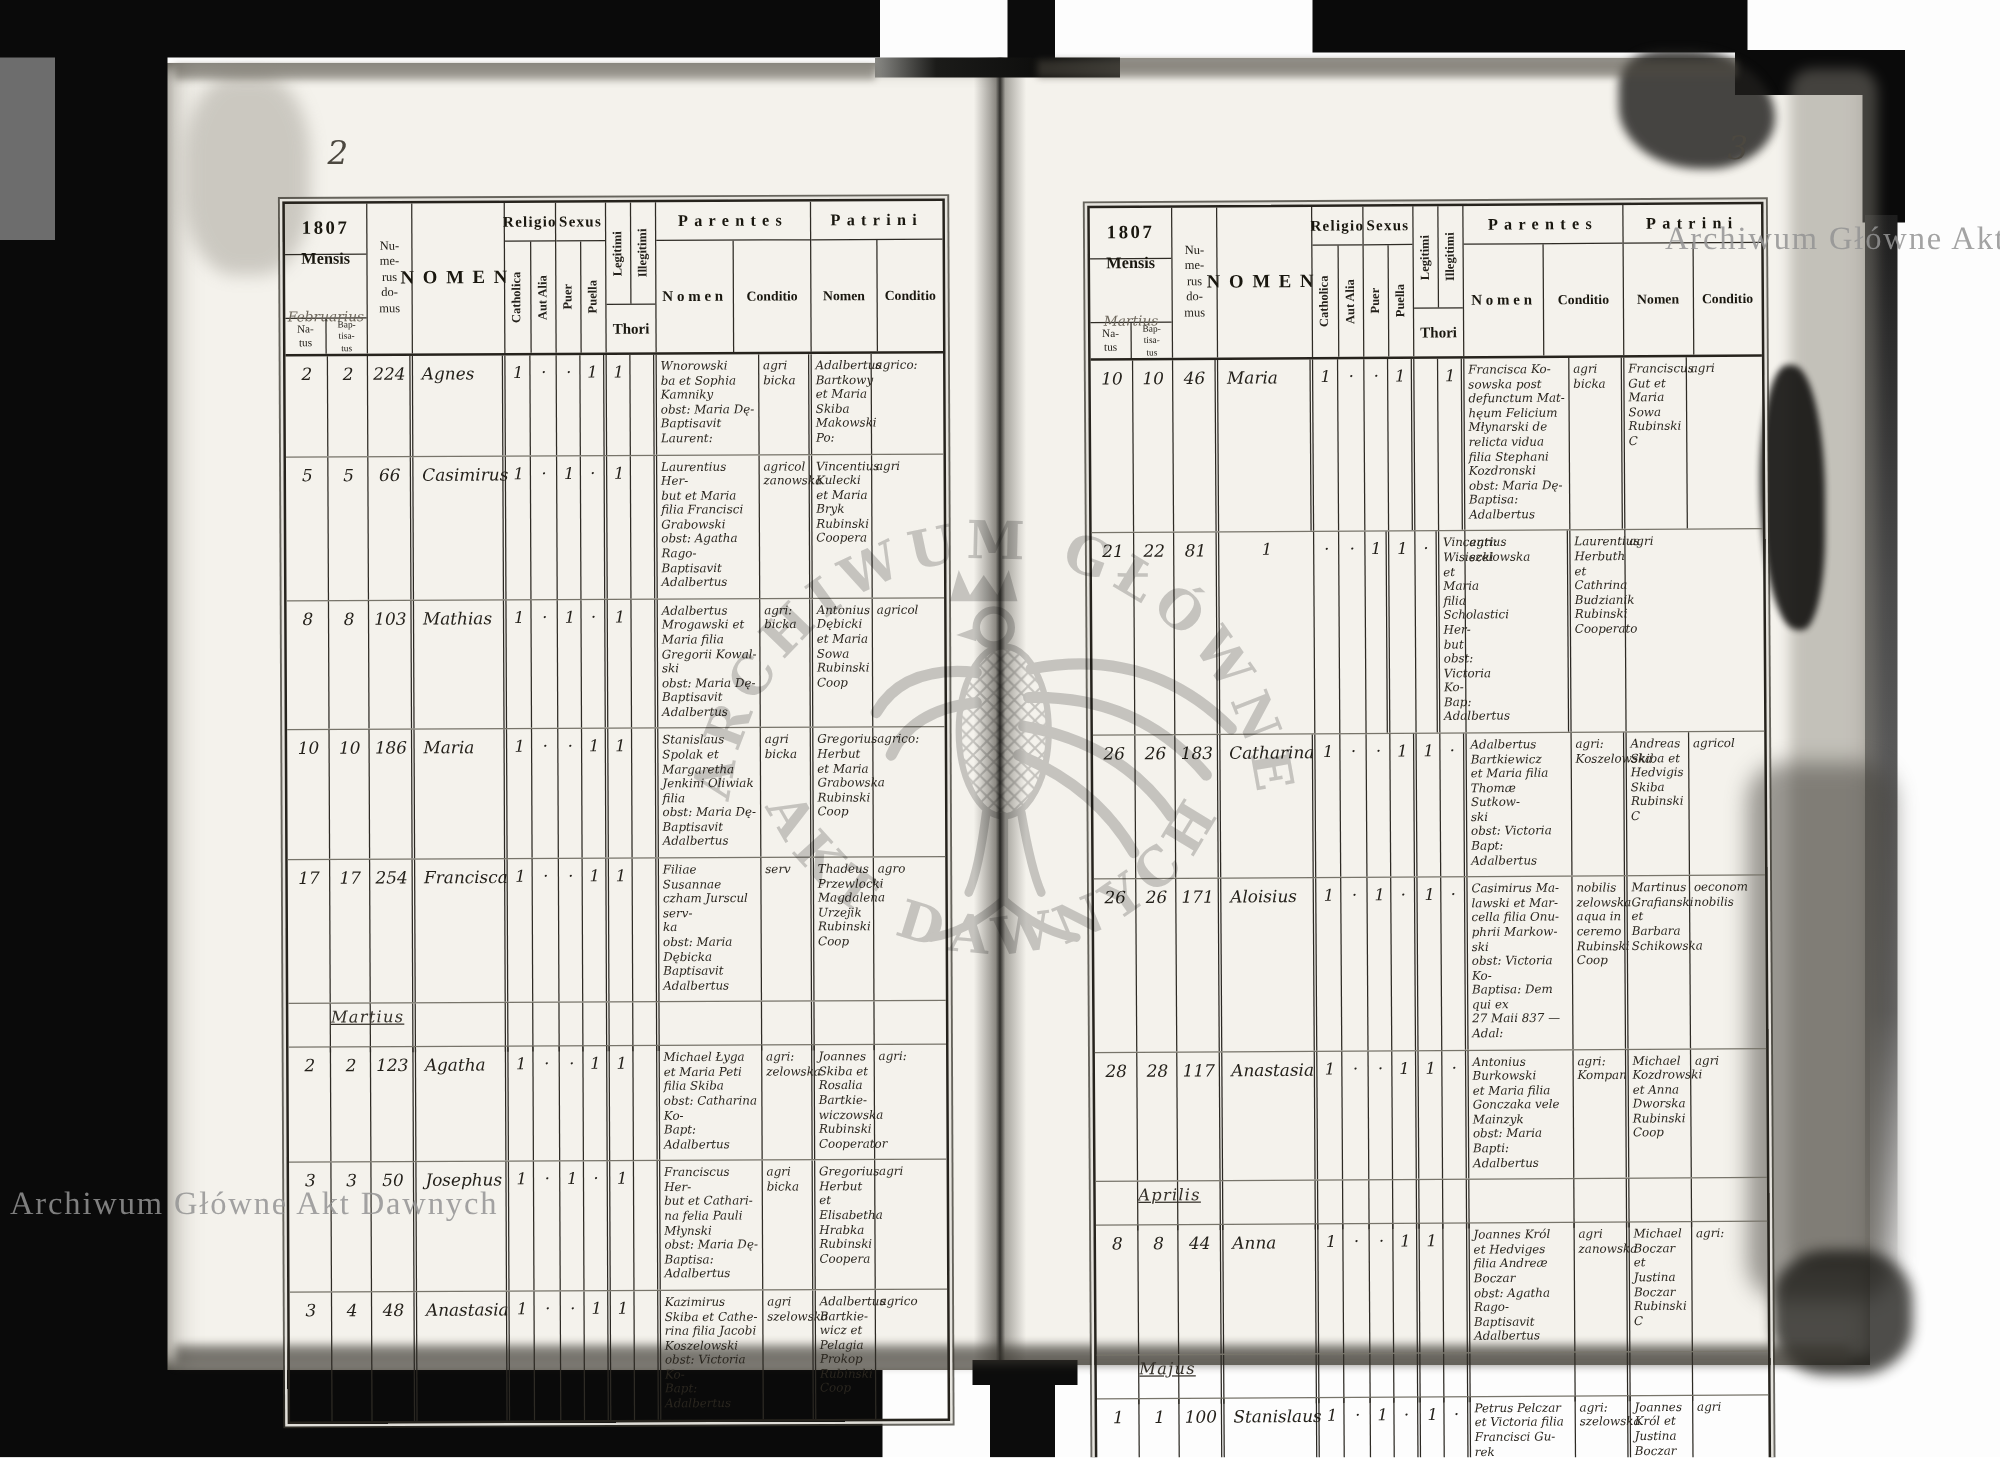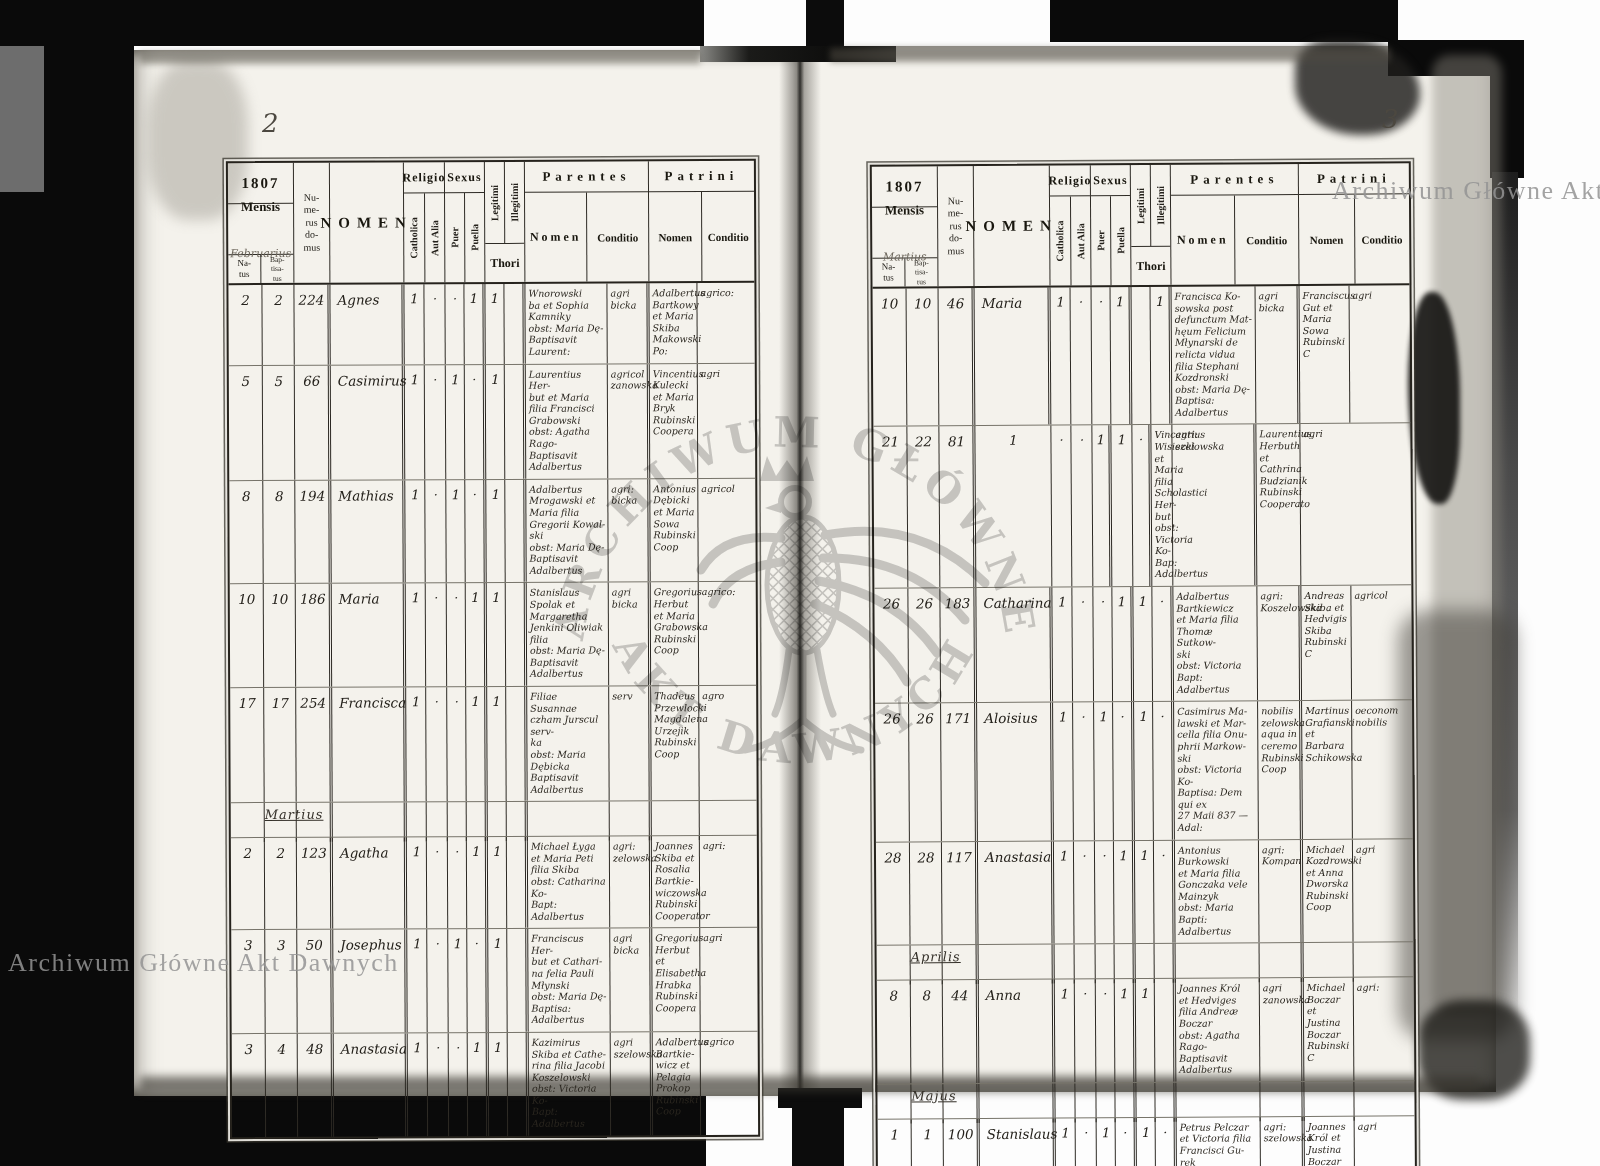--- a/index.html
+++ b/index.html
@@ -234,21 +234,21 @@
 Kulecki
 et Maria
 Bryk
 Rubinski Coopera</div>
     <div class="c txt last">agri</div>
   </div>
 
   <div class="row">
     <div class="c cn">8</div>
     <div class="c cn">8</div>
-    <div class="c cn cd">194</div>
+    <div class="c cn cd">103</div>
     <div class="c name cd">Mathias</div>
     <div class="c cm">1</div>
     <div class="c cm">·</div>
     <div class="c cm">1</div>
     <div class="c cm cd">·</div>
     <div class="c cm">1</div>
     <div class="c cm cd"></div>
     <div class="c txt">Adalbertus
 Mrogawski et
 Maria filia

